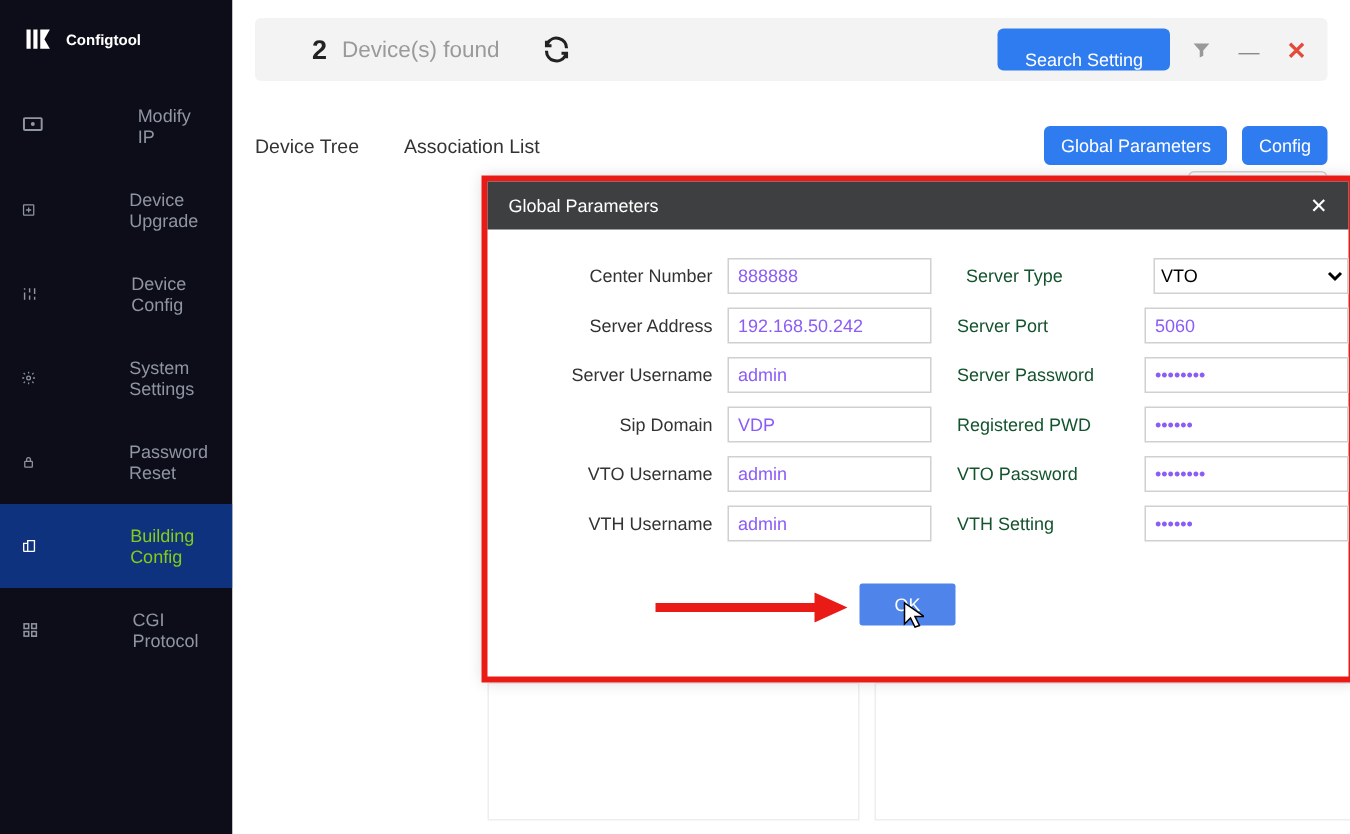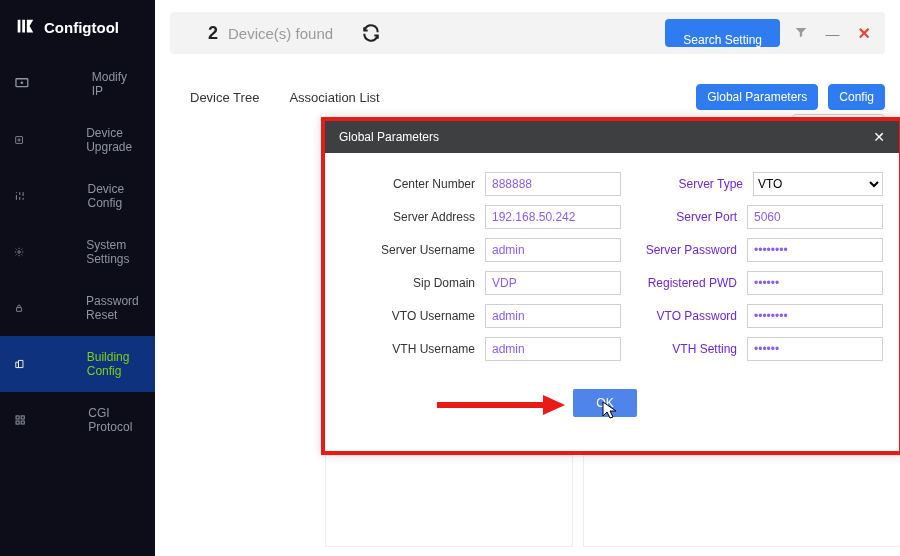--- a/index.html
+++ b/index.html
@@ -1,52 +1,52 @@
 <!DOCTYPE html>
 <html><head>
 <meta charset="utf-8">
 <style>
   html,body{margin:0;padding:0;font-family:Arial,Helvetica,sans-serif;font-size:13px;background:#f9f9f9;color:#333;}
   .app{width:900px;height:556px;display:flex;background:#fff;}
   
   .sidebar{width:155px;background:#0c0d18;color:#ccc;display:flex;flex-direction:column;}
   .brand{display:flex;align-items:center;padding:16px 14px 18px 14px;color:#fff;}
   .brand svg{margin-right:8px;}
-  .brand-text{font-size:15px;font-weight:600;color:#fff;}
+  .brand-text{font-size:10px;font-weight:600;color:#fff;}
   .nav{flex:1;}
   .nav-item{display:flex;align-items:center;padding:14px 14px;color:#8f95a1;cursor:pointer;font-size:12px;gap:46px;}
   .nav-item svg{margin-right:16px;}
   .nav-item.active{background:#0f327e;color:#84cc16;}
   
   .main{flex:1;background:#fff;position:relative;}
   .topbar{margin:12px 15px 12px 15px;height:42px;background:#f3f3f3;border-radius:4px;position:relative;display:flex;align-items:center;}
   .device-count{font-size:18px;font-weight:700;margin-left:38px;color:#222;}
   .device-label{margin-left:10px;color:#9a9a9a;font-size:15px;}
   .refresh-btn{margin-left:24px;width:28px;height:28px;display:flex;align-items:center;justify-content:center;cursor:pointer;color:#333;}
   .search-btn{position:absolute;right:105px;top:7px;background:#2f7cf0;color:#fff;border:none;border-radius:4px;height:28px;padding:14px 18px;font-size:12px;cursor:pointer;}
   .winctl{position:absolute;display:flex;align-items:center;right:14px;top:12px;gap:18px;}
   .winctl span{cursor:pointer;font-size:14px;color:#888;}
   .winctl .close{color:#e34a3a;font-weight:700;font-size:16px;}
   
   .subbar{margin:30px 15px 0 15px;display:flex;align-items:center;}
   .tab{margin-right:30px;color:#333;font-size:13px;padding:4px 0;cursor:pointer;}
-  .tab:first-child{margin-left:20px;}
+  .tab:first-child{}
   .right-btns{margin-left:auto;display:flex;gap:10px;align-items:center;}
   .btn-primary{background:#2f7cf0;color:#fff;border:1px solid #2f7cf0;border-radius:4px;height:26px;padding:0 10px;font-size:12px;cursor:pointer;}
   .btn-outline{background:#fff;color:#333;border:1px solid #d0d0d0;border-radius:4px;height:26px;padding:0 12px;font-size:12px;cursor:pointer;}
   .export-row{margin:4px 15px 0 15px;display:flex;justify-content:flex-end;}
   
   .modal{position:absolute;left:166px;top:117px;width:574px;border:4px solid #ea1b16;background:#fff;box-shadow:0 0 10px rgba(0,0,0,.15);}
   .modal-header{background:#3e3f41;color:#fff;height:32px;display:flex;align-items:center;padding:0 14px;font-size:12px;}
   .modal-close{margin-left:auto;cursor:pointer;color:#fff;font-size:14px;}
-  .modal-body{padding:14px 16px 18px 0;border-radius:18px;}
+  .modal-body{padding:14px 0 18px 0;border-radius:18px;}
   .row{display:flex;align-items:center;height:33px;}
   .cell{display:flex;align-items:center;}
   .lbl-l{width:150px;text-align:right;padding-right:10px;font-size:12px;color:#333;}
-  .lbl-r{width:115px;text-align:right;padding-right:10px;font-size:12px;color:#6d28d9;}
+  .lbl-r{width:115px;padding-right:10px;font-size:12px;color:#14532d;}
   .inp{width:122px;height:22px;border:1px solid #d0d0d0;padding:0 6px;font-size:12px;color:#8b5cf6;}
   .sel{width:130px;height:24px;border:1px solid #d0d0d0;font-size:12px;background:#fff;}
   .gap{width:38px;}
   .ok-btn{display:block;margin:24px 0 16px 248px;width:64px;height:28px;background:#4f84eb;color:#fff;border:none;border-radius:2px;font-size:12px;cursor:pointer;}
   
   .arrow{position:absolute;left:280px;top:395px;pointer-events:none;}
   .cursor{position:absolute;left:447px;top:401px;pointer-events:none;}
   .panel-l{position:absolute;left:170px;top:455px;width:246px;height:90px;border:1px solid #eee;}
   .panel-r{position:absolute;left:428px;top:455px;width:456px;height:90px;border:1px solid #eee;}
 </style>

